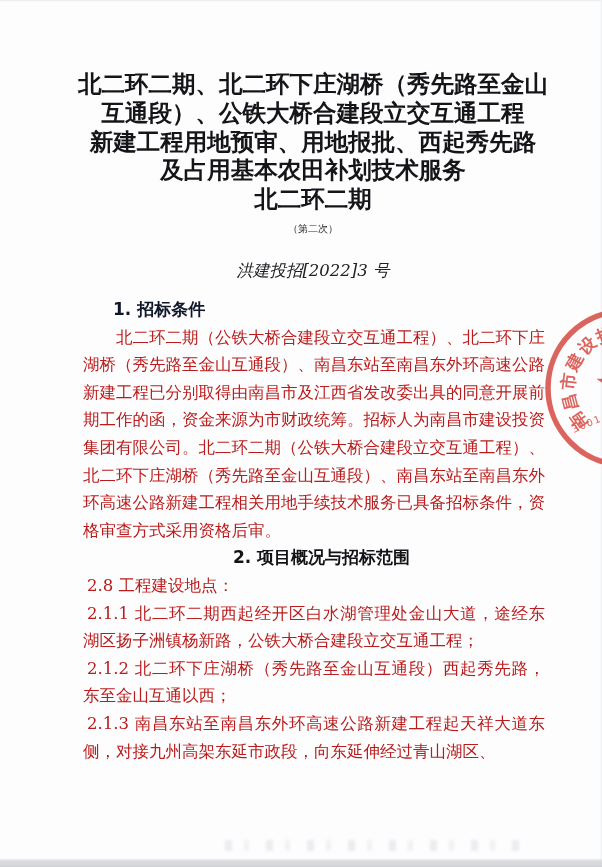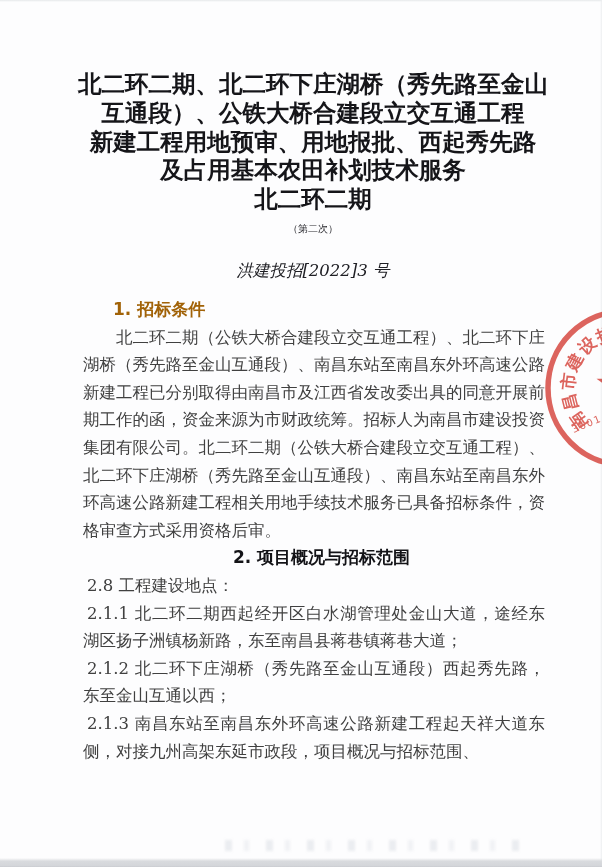--- a/index.html
+++ b/index.html
@@ -18,23 +18,23 @@
     background:repeating-linear-gradient(90deg,rgba(125,138,158,0.14) 0 7px,rgba(255,255,255,0) 7px 19px,rgba(125,138,158,0.10) 19px 24px,rgba(255,255,255,0) 24px 41px);
     filter:blur(1.4px);}
   .title-block{position:absolute;top:70px;left:12px;width:602px;text-align:center;}
   .title-line{
     font-size:23.5px;line-height:28.8px;font-weight:bold;color:#151519;
     letter-spacing:0px;white-space:nowrap;
   }
   .subtitle{font-size:10px;line-height:22px;margin-top:4px;color:#26262b;}
   .doc-number{font-size:16.5px;line-height:21px;margin-top:20px;color:#202025;font-style:italic;}
   .body-block{position:absolute;top:296px;left:83px;width:462px;}
-  .sec{font-size:16.5px;line-height:27.6px;text-align:justify;text-justify:inter-character;color:#404040;}
+  .sec{font-size:16.5px;line-height:27.6px;text-align:justify;text-justify:inter-character;color:#b91c1c;}
   .sec.h1{font-family:"DejaVu Sans","Liberation Sans",sans-serif;font-weight:bold;font-size:17px;
-    text-indent:30px;text-align:left;color:#a16207;}
+    text-indent:30px;text-align:left;color:#0f172a;}
   .sec.h2{font-family:"DejaVu Sans","Liberation Sans",sans-serif;font-weight:bold;font-size:17px;
     text-indent:15px;text-align:center;color:#131317;}
   .sec.para{text-indent:33px;}
   .sec.sub{text-indent:4px;}
   .seal{position:absolute;left:540px;top:303px;width:170px;height:170px;
     mix-blend-mode:multiply;opacity:0.92;}
   .seal text{font-family:"DejaVu Sans","Liberation Sans",sans-serif;}
 </style>
 </head>
 <body>
@@ -52,23 +52,23 @@
     <div class="title-line">北二环二期</div>
     <div class="subtitle">（第二次）</div>
     <div class="doc-number">洪建投招[2022]3 号</div>
   </div>
 
   <div class="body-block">
     <div class="sec h1">1. 招标条件</div>
     <div class="sec para">北二环二期（公铁大桥合建段立交互通工程）、北二环下庄湖桥（秀先路至金山互通段）、南昌东站至南昌东外环高速公路新建工程已分别取得由南昌市及江西省发改委出具的同意开展前期工作的函，资金来源为市财政统筹。招标人为南昌市建设投资集团有限公司。北二环二期（公铁大桥合建段立交互通工程）、北二环下庄湖桥（秀先路至金山互通段）、南昌东站至南昌东外环高速公路新建工程相关用地手续技术服务已具备招标条件，资格审查方式采用资格后审。</div>
     <div class="sec h2">2. 项目概况与招标范围</div>
     <div class="sec sub">2.8 工程建设地点：</div>
-    <div class="sec sub">2.1.1 北二环二期西起经开区白水湖管理处金山大道，途经东湖区扬子洲镇杨新路，东至南昌县蒋巷镇蒋巷大道；</div>
+    <div class="sec sub">2.1.1 北二环二期西起经开区白水湖管理处金山大道，途经东湖区扬子洲镇杨新路，公铁大桥合建段立交互通工程；</div>
     <div class="sec sub">2.1.2 北二环下庄湖桥（秀先路至金山互通段）西起秀先路，东至金山互通以西；</div>
-    <div class="sec sub">2.1.3 南昌东站至南昌东外环高速公路新建工程起天祥大道东侧，对接九州高架东延市政段，项目概况与招标范围、</div>
+    <div class="sec sub">2.1.3 南昌东站至南昌东外环高速公路新建工程起天祥大道东侧，对接九州高架东延市政段，向东延伸经过青山湖区、</div>
   </div>
 
   <svg class="seal" viewBox="0 0 170 170">
     <g fill="#d8463d" stroke="none" opacity="0.9">
       <circle cx="85" cy="85" r="77" fill="none" stroke="#d8463d" stroke-width="5.5"></circle>
       <polygon points="85,55 91.8,75.7 113.5,75.7 95.9,88.6 102.6,109.3 85,96.5 67.4,109.3 74.1,88.6 56.5,75.7 78.2,75.7"></polygon>
       <g font-size="17" font-weight="bold" text-anchor="middle">
         <text transform="rotate(-125 85 85)" x="85" y="34">南</text>
         <text transform="rotate(-104.2 85 85)" x="85" y="34">昌</text>
         <text transform="rotate(-83.3 85 85)" x="85" y="34">市</text>

